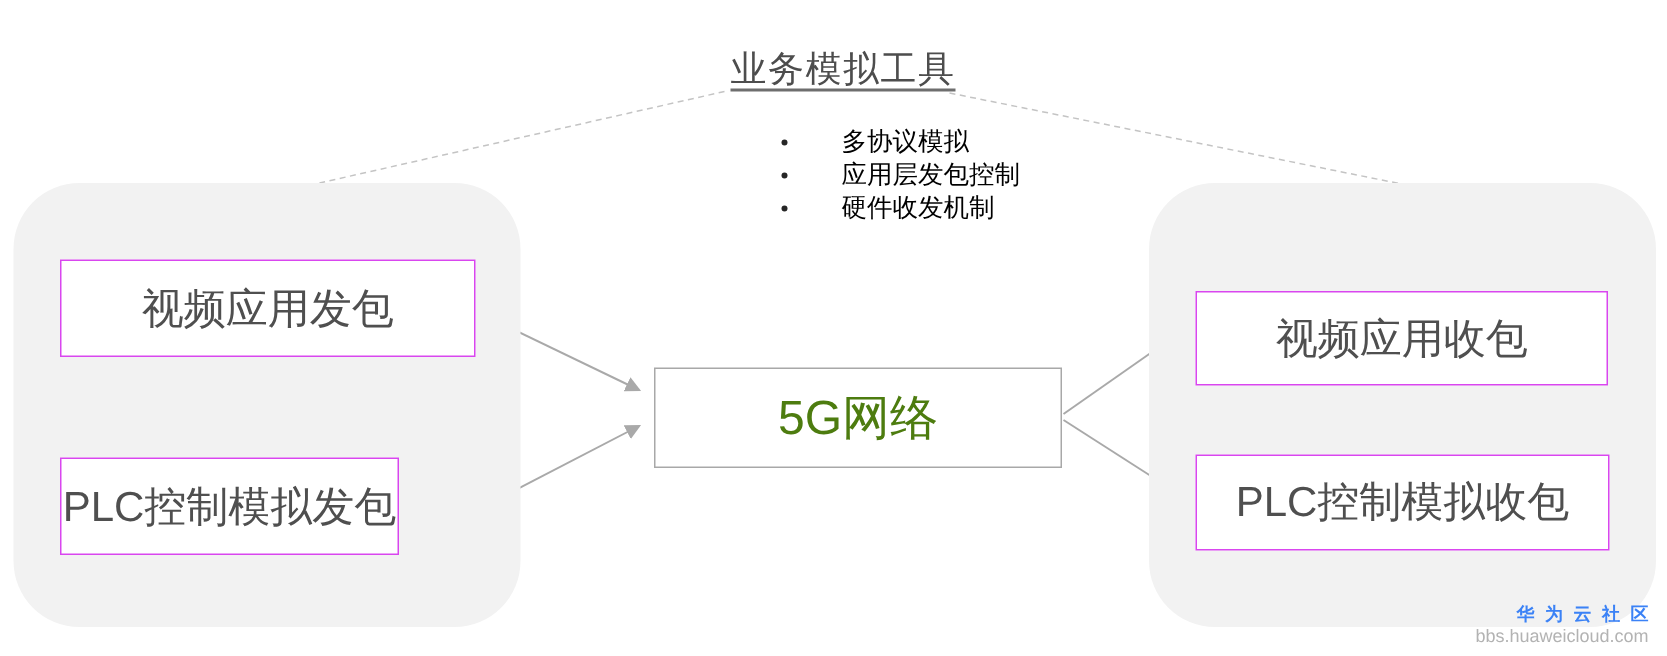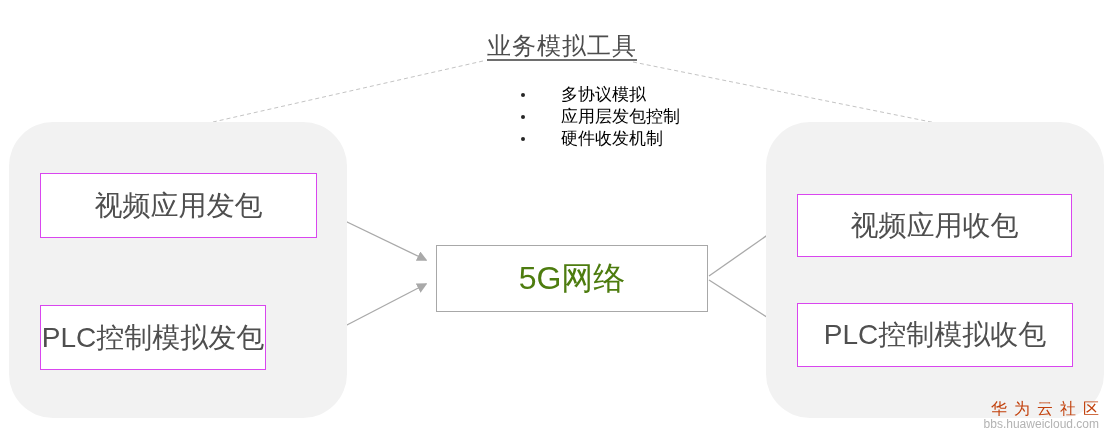--- a/index.html
+++ b/index.html
@@ -52,21 +52,21 @@
   .node.r2 { left: 797px; top: 303px; width: 276px; height: 64px; }
 
   .node.center {
     left: 436px; top: 245px; width: 272px; height: 67px;
     border-color: #a8a8a8; color: #4d7c0f; font-size: 32px;
   }
 
   
   .watermark { position: absolute; right: 12px; bottom: 6px; text-align: right; z-index: 4; }
   .wm-name {
-    font-size: 16px; font-weight: normal; color: #c2410c; letter-spacing: 7px;
+    font-size: 12px; font-weight: bold; color: #3b82f6; letter-spacing: 7px;
     margin-right: -7px; line-height: 18px;
   }
   .wm-url { font-size: 12px; color: #b3b3b3; line-height: 13px; }
 </style>
 </head>
 <body>
 
 <div class="stage">
 
   <svg class="connectors" width="1111" height="437" viewBox="0 0 1111 437" xmlns="http://www.w3.org/2000/svg">

